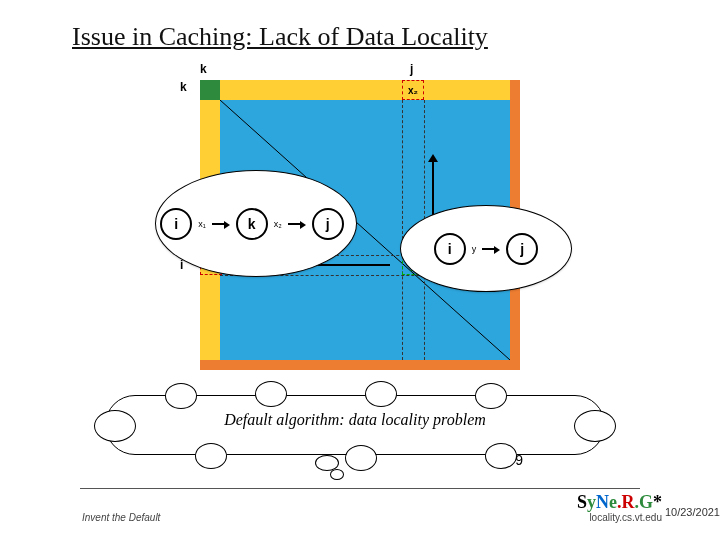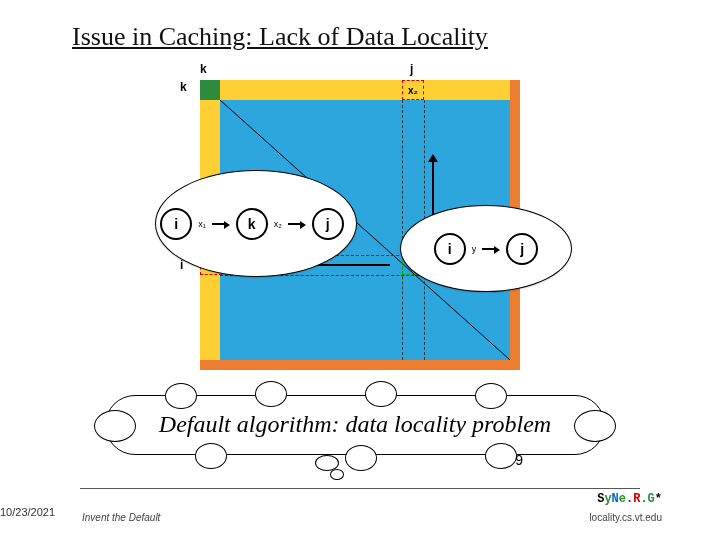--- a/index.html
+++ b/index.html
@@ -40,31 +40,31 @@
 .arrR::after{content:"";position:absolute;right:0;top:2px;border-top:4px solid transparent;border-bottom:4px solid transparent;border-left:6px solid #000}
 .arrR::before{content:"";position:absolute;left:0;top:4px;width:12px;height:2px;background:#000}
 .bubble.b2{left:400px;top:205px;width:170px;height:85px}
 .bubble.b2 .row{display:flex;align-items:center;gap:6px}
 .cloud{position:absolute;left:105px;top:395px;width:500px;height:60px}
 .cloudshape{position:absolute;inset:0;background:#fff;border:1px solid #000;border-radius:40px}
 .cloudshape::before,.cloudshape::after{content:"";position:absolute;background:#fff;border:1px solid #000;border-radius:50%}
 .cloudshape::before{width:40px;height:30px;left:-12px;top:14px}
 .cloudshape::after{width:40px;height:30px;right:-12px;top:14px}
 .cloudpuff{position:absolute;width:30px;height:24px;background:#fff;border:1px solid #000;border-radius:50%}
-.cloudtext{position:absolute;left:0;right:0;top:16px;text-align:center;font-family:inherit;font-style:italic;font-size:24px;z-index:2}
+.cloudtext{position:absolute;left:0;right:0;top:16px;text-align:center;font-family:inherit;font-style:italic;font-size:16px;z-index:2}
 .tail1{position:absolute;left:210px;top:60px;width:22px;height:14px;border:1px solid #000;border-radius:50%;background:#fff}
 .tail2{position:absolute;left:225px;top:74px;width:12px;height:9px;border:1px solid #000;border-radius:50%;background:#fff}
 .footer{position:absolute;left:0;bottom:0;width:720px;height:52px}
 .hr{position:absolute;left:80px;right:80px;top:0;border-top:1px solid #555}
 .pagenum{position:absolute;right:52px;top:-24px;font-family:Arial;font-size:14px}
-.datefoot{position:absolute;left:0;right:0;top:18px;text-align:left;font-family:Arial;font-size:11px;color:#333}
+.datefoot{position:absolute;left:0;right:0;top:18px;text-align:right;font-family:Arial;font-size:11px;color:#333}
 .vt{position:absolute;left:60px;top:6px;font-family:Arial;font-size:15px;font-weight:bold;color:#000}
 .vt .m{color:#8a1538;font-weight:bold}
 .vtsub{position:absolute;left:82px;top:24px;font-family:Arial;font-size:10px;font-style:italic;color:#444}
-.synergy{position:absolute;right:58px;top:4px;font-family:Liberation Mono, monospace;font-size:12px;font-weight:bold}
+.synergy{position:absolute;right:58px;top:4px;font-family:Liberation Serif, serif;font-size:18px;font-weight:bold}
 .synergy .s{color:#000}
 .synergy .y{color:#2e8b3d}
 .synergy .n{color:#0066cc}
 .synergy .r{color:#c00}
 .synergyurl{position:absolute;right:58px;top:24px;font-family:Arial;font-size:10px;color:#444}
 </style>
 </head>
 <body>
 
 <div class="slide">

